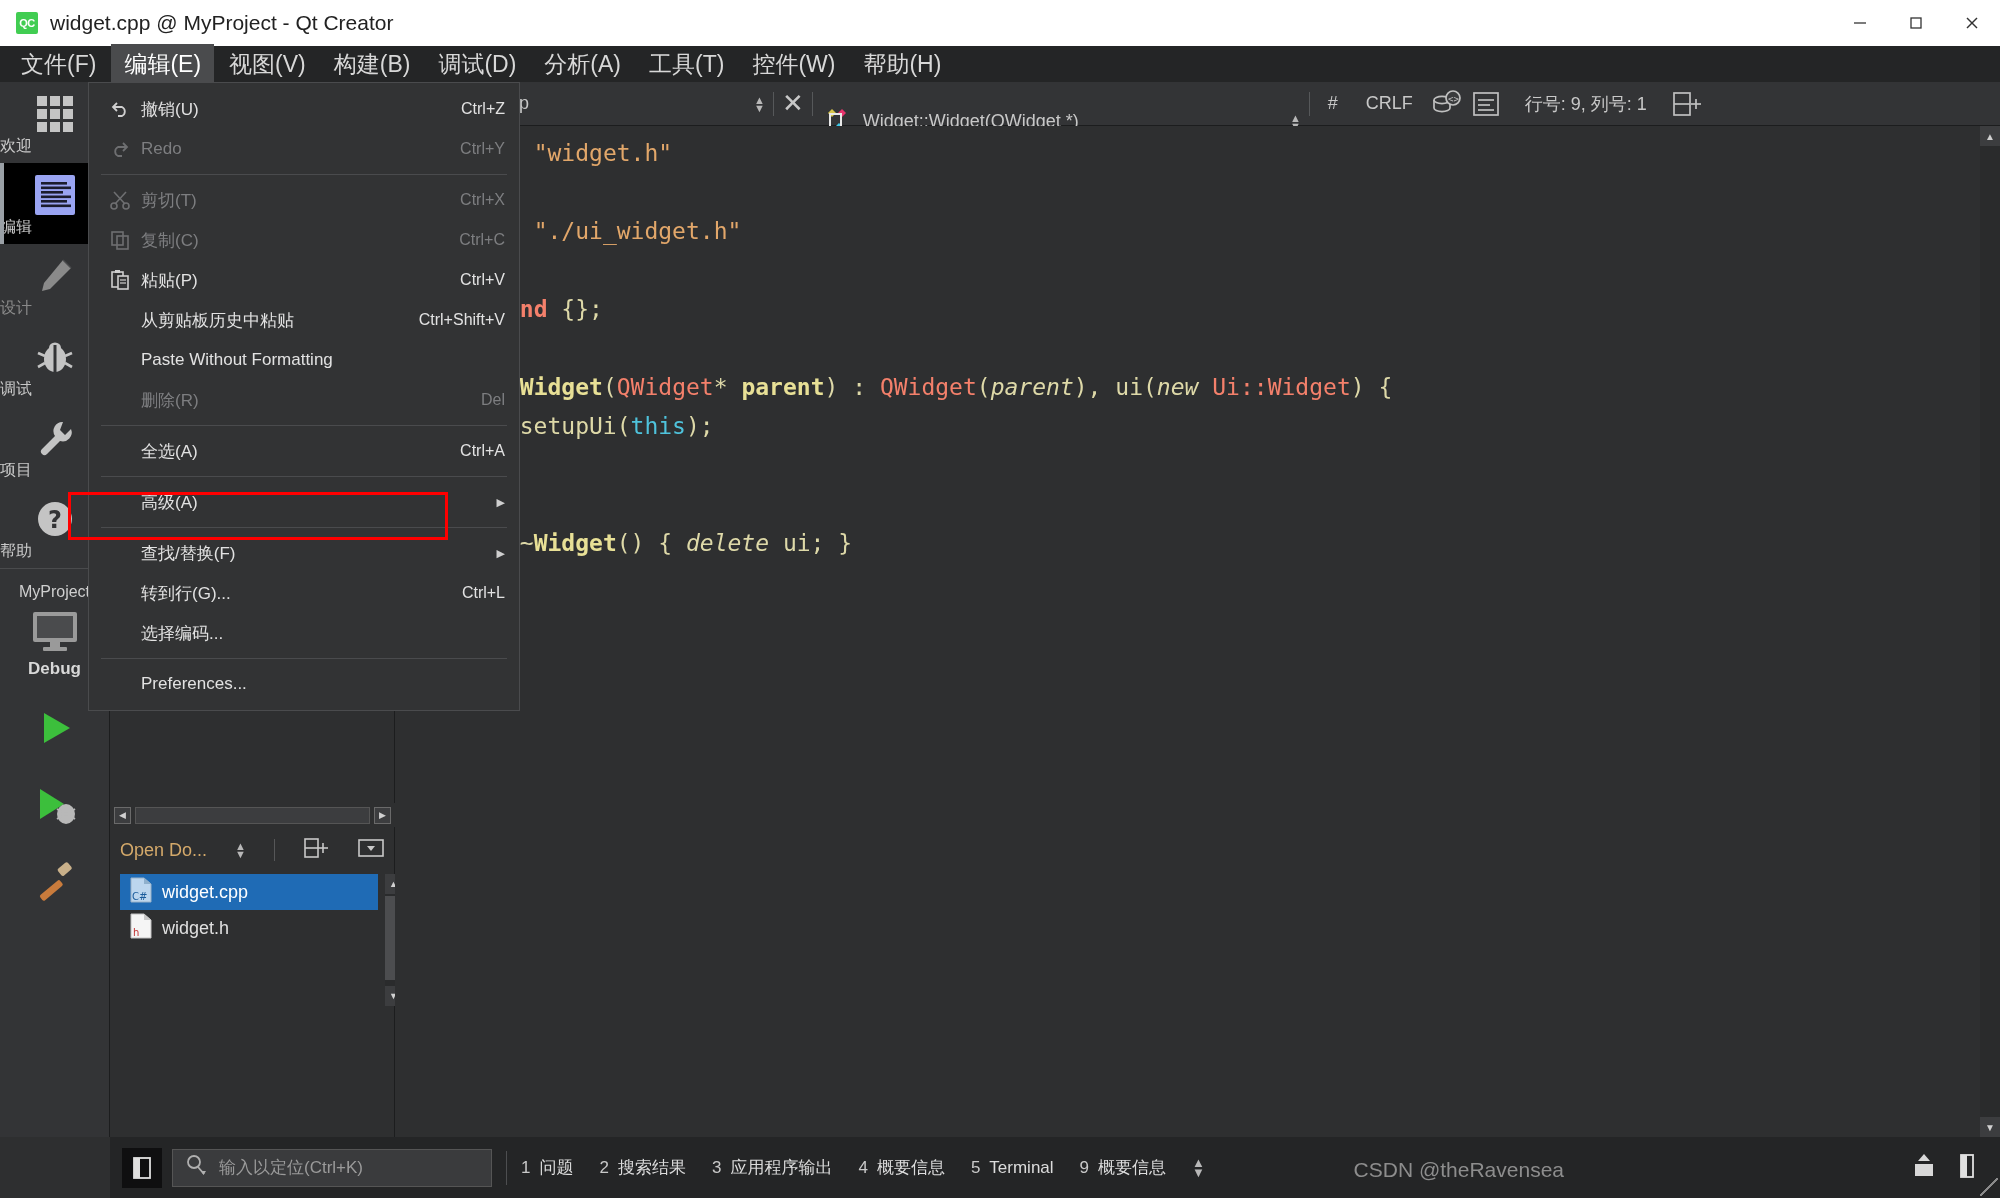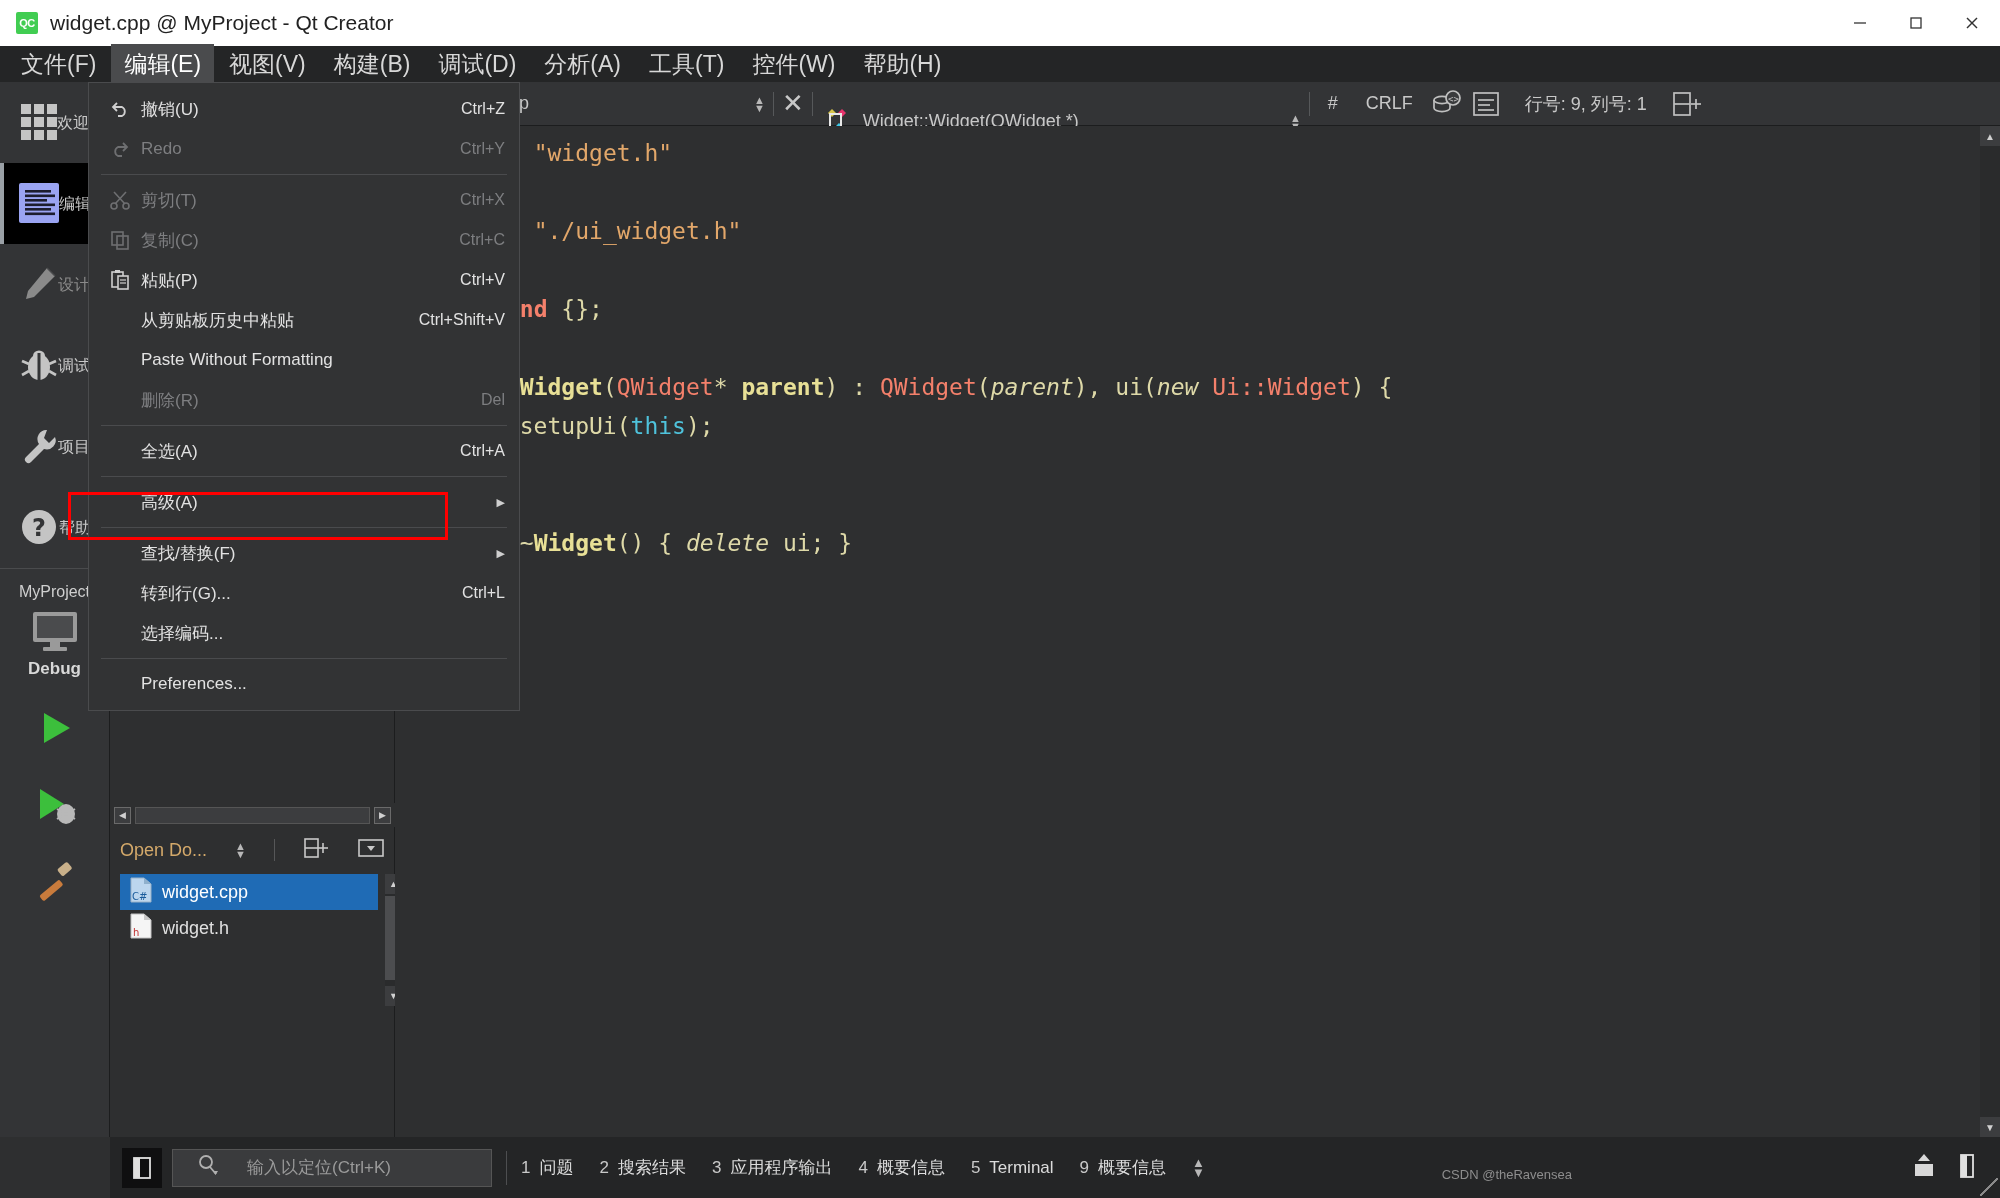--- a/index.html
+++ b/index.html
@@ -48,21 +48,21 @@
   .menu-item.active { background: #4a4b4d; color: #fff; }
 
   
   .modebar {
     position: absolute; left: 0; top: 82px; width: 110px; height: 1055px;
     background: #333436;
     border-right: 1px solid #1c1d1e;
   }
   .mode-btn {
     width: 110px; height: 81px;
-    display: flex; flex-direction: row; align-items: center; justify-content: center;
+    display: flex; flex-direction: column; justify-content: center;
     color: #c8c8c8; font-size: 16px; position: relative;
   }
   .mode-btn.selected { background: #000; }
   .mode-btn.selected::before {
     content: ""; position: absolute; left: 0; top: 0; width: 4px; height: 100%;
     background: #9aa0a6;
   }
   .mode-btn.dim { color: #8a8a8a; }
   .mode-ico { height: 44px; display: flex; align-items: center; justify-content: center; margin-bottom: 2px; }
   .mode-label { line-height: 1; }
@@ -181,29 +181,29 @@
   .bottombar {
     position: absolute; left: 110px; top: 1137px; width: 1890px; height: 61px;
     background: #242526; display: flex; align-items: center; padding-left: 12px; gap: 0;
   }
   .sidebar-toggle {
     width: 40px; height: 40px; background: #0f0f10; display: flex;
     align-items: center; justify-content: center; margin-right: 10px;
   }
   .locator {
     width: 320px; height: 38px; background: #3a3b3d; border: 1px solid #555;
-    display: flex; align-items: center; padding-left: 24px; gap: 28px;
+    display: flex; align-items: center; padding-left: 12px; gap: 12px;
     color: #9a9a9a; font-size: 17px;
   }
   .bb-div { width: 1px; height: 34px; background: #4d4e50; margin: 0 14px; }
   .out-tab { display: flex; align-items: center; gap: 9px; margin-right: 26px; }
   .out-num { color: #c9c9c9; font-size: 17px; }
   .out-lbl { color: #dcdcdc; font-size: 17px; white-space: nowrap; }
   .watermark {
-    position: absolute; right: 36px; bottom: 16px; color: #8d8d8d; font-size: 13px;
+    position: absolute; right: 44px; bottom: 16px; color: #8d8d8d; font-size: 21px;
   }
   .bb-right { margin-left: auto; display: flex; align-items: center; gap: 18px; padding-right: 22px; }
   .grip {
     position: absolute; right: 2px; bottom: 2px; width: 18px; height: 18px;
     background:
       linear-gradient(135deg, transparent 45%, #8a8a8a 45%, #8a8a8a 55%, transparent 55%);
   }
 </style>
 </head>
 <body>

